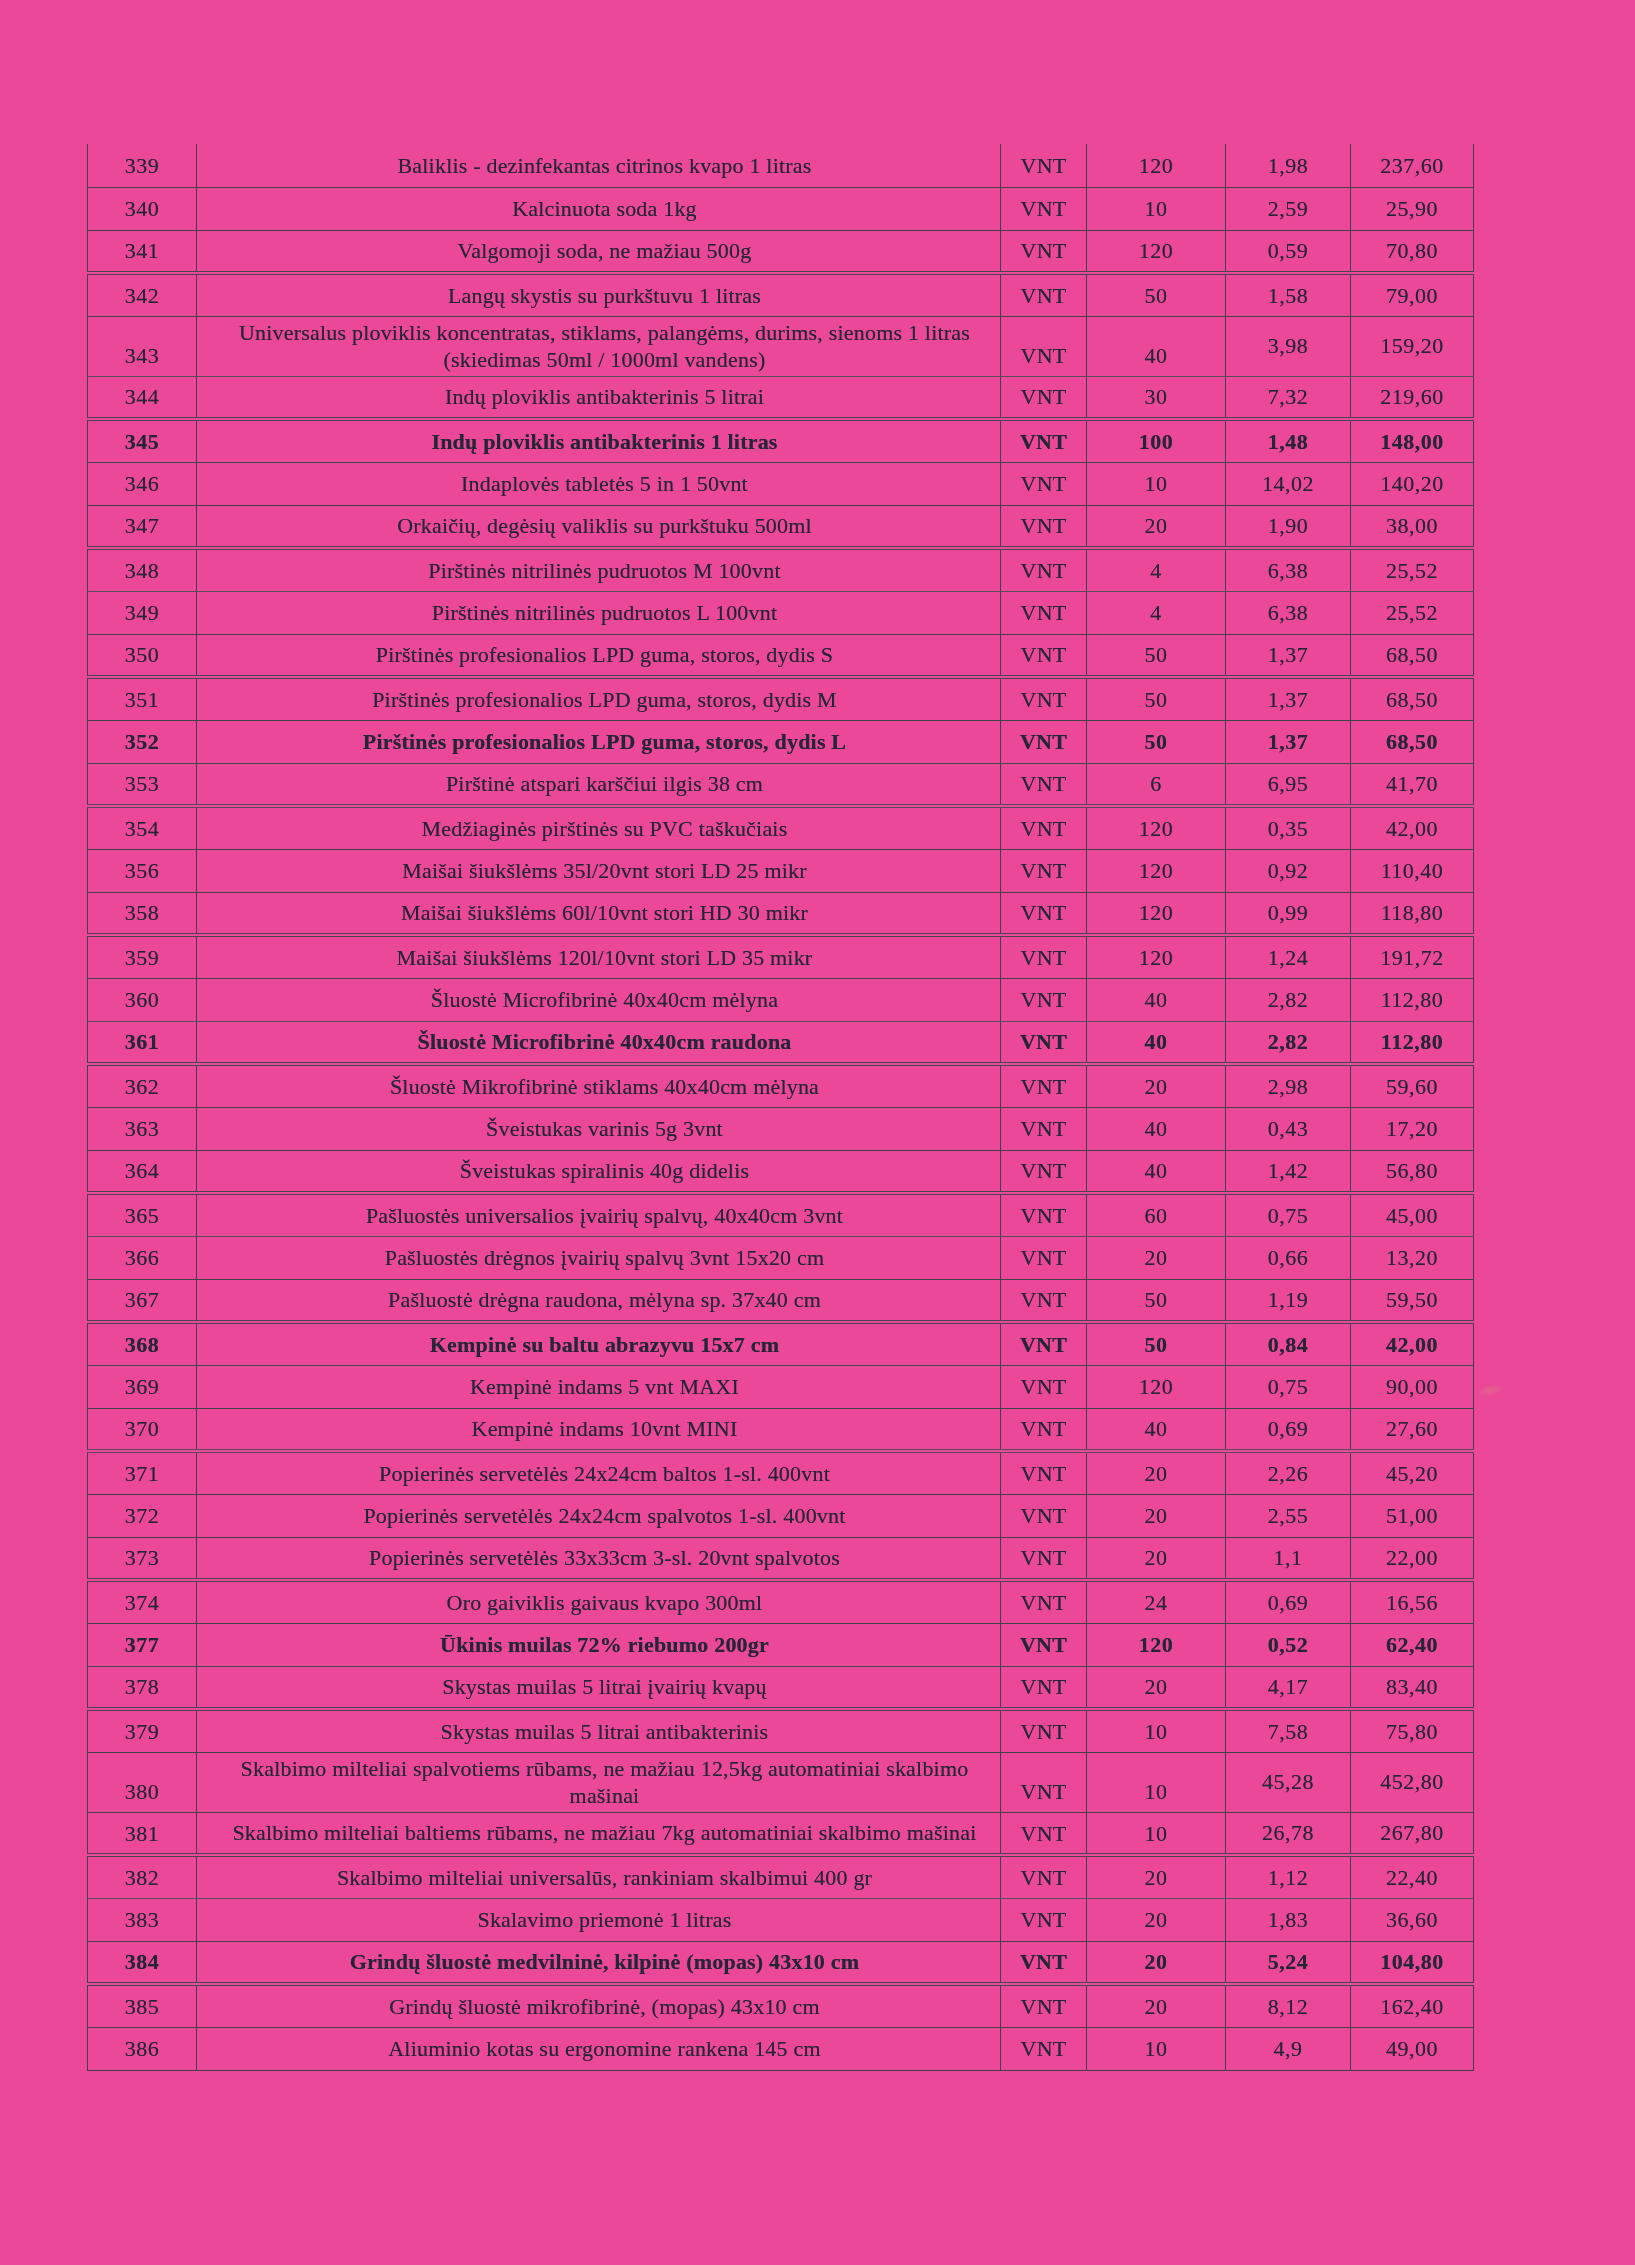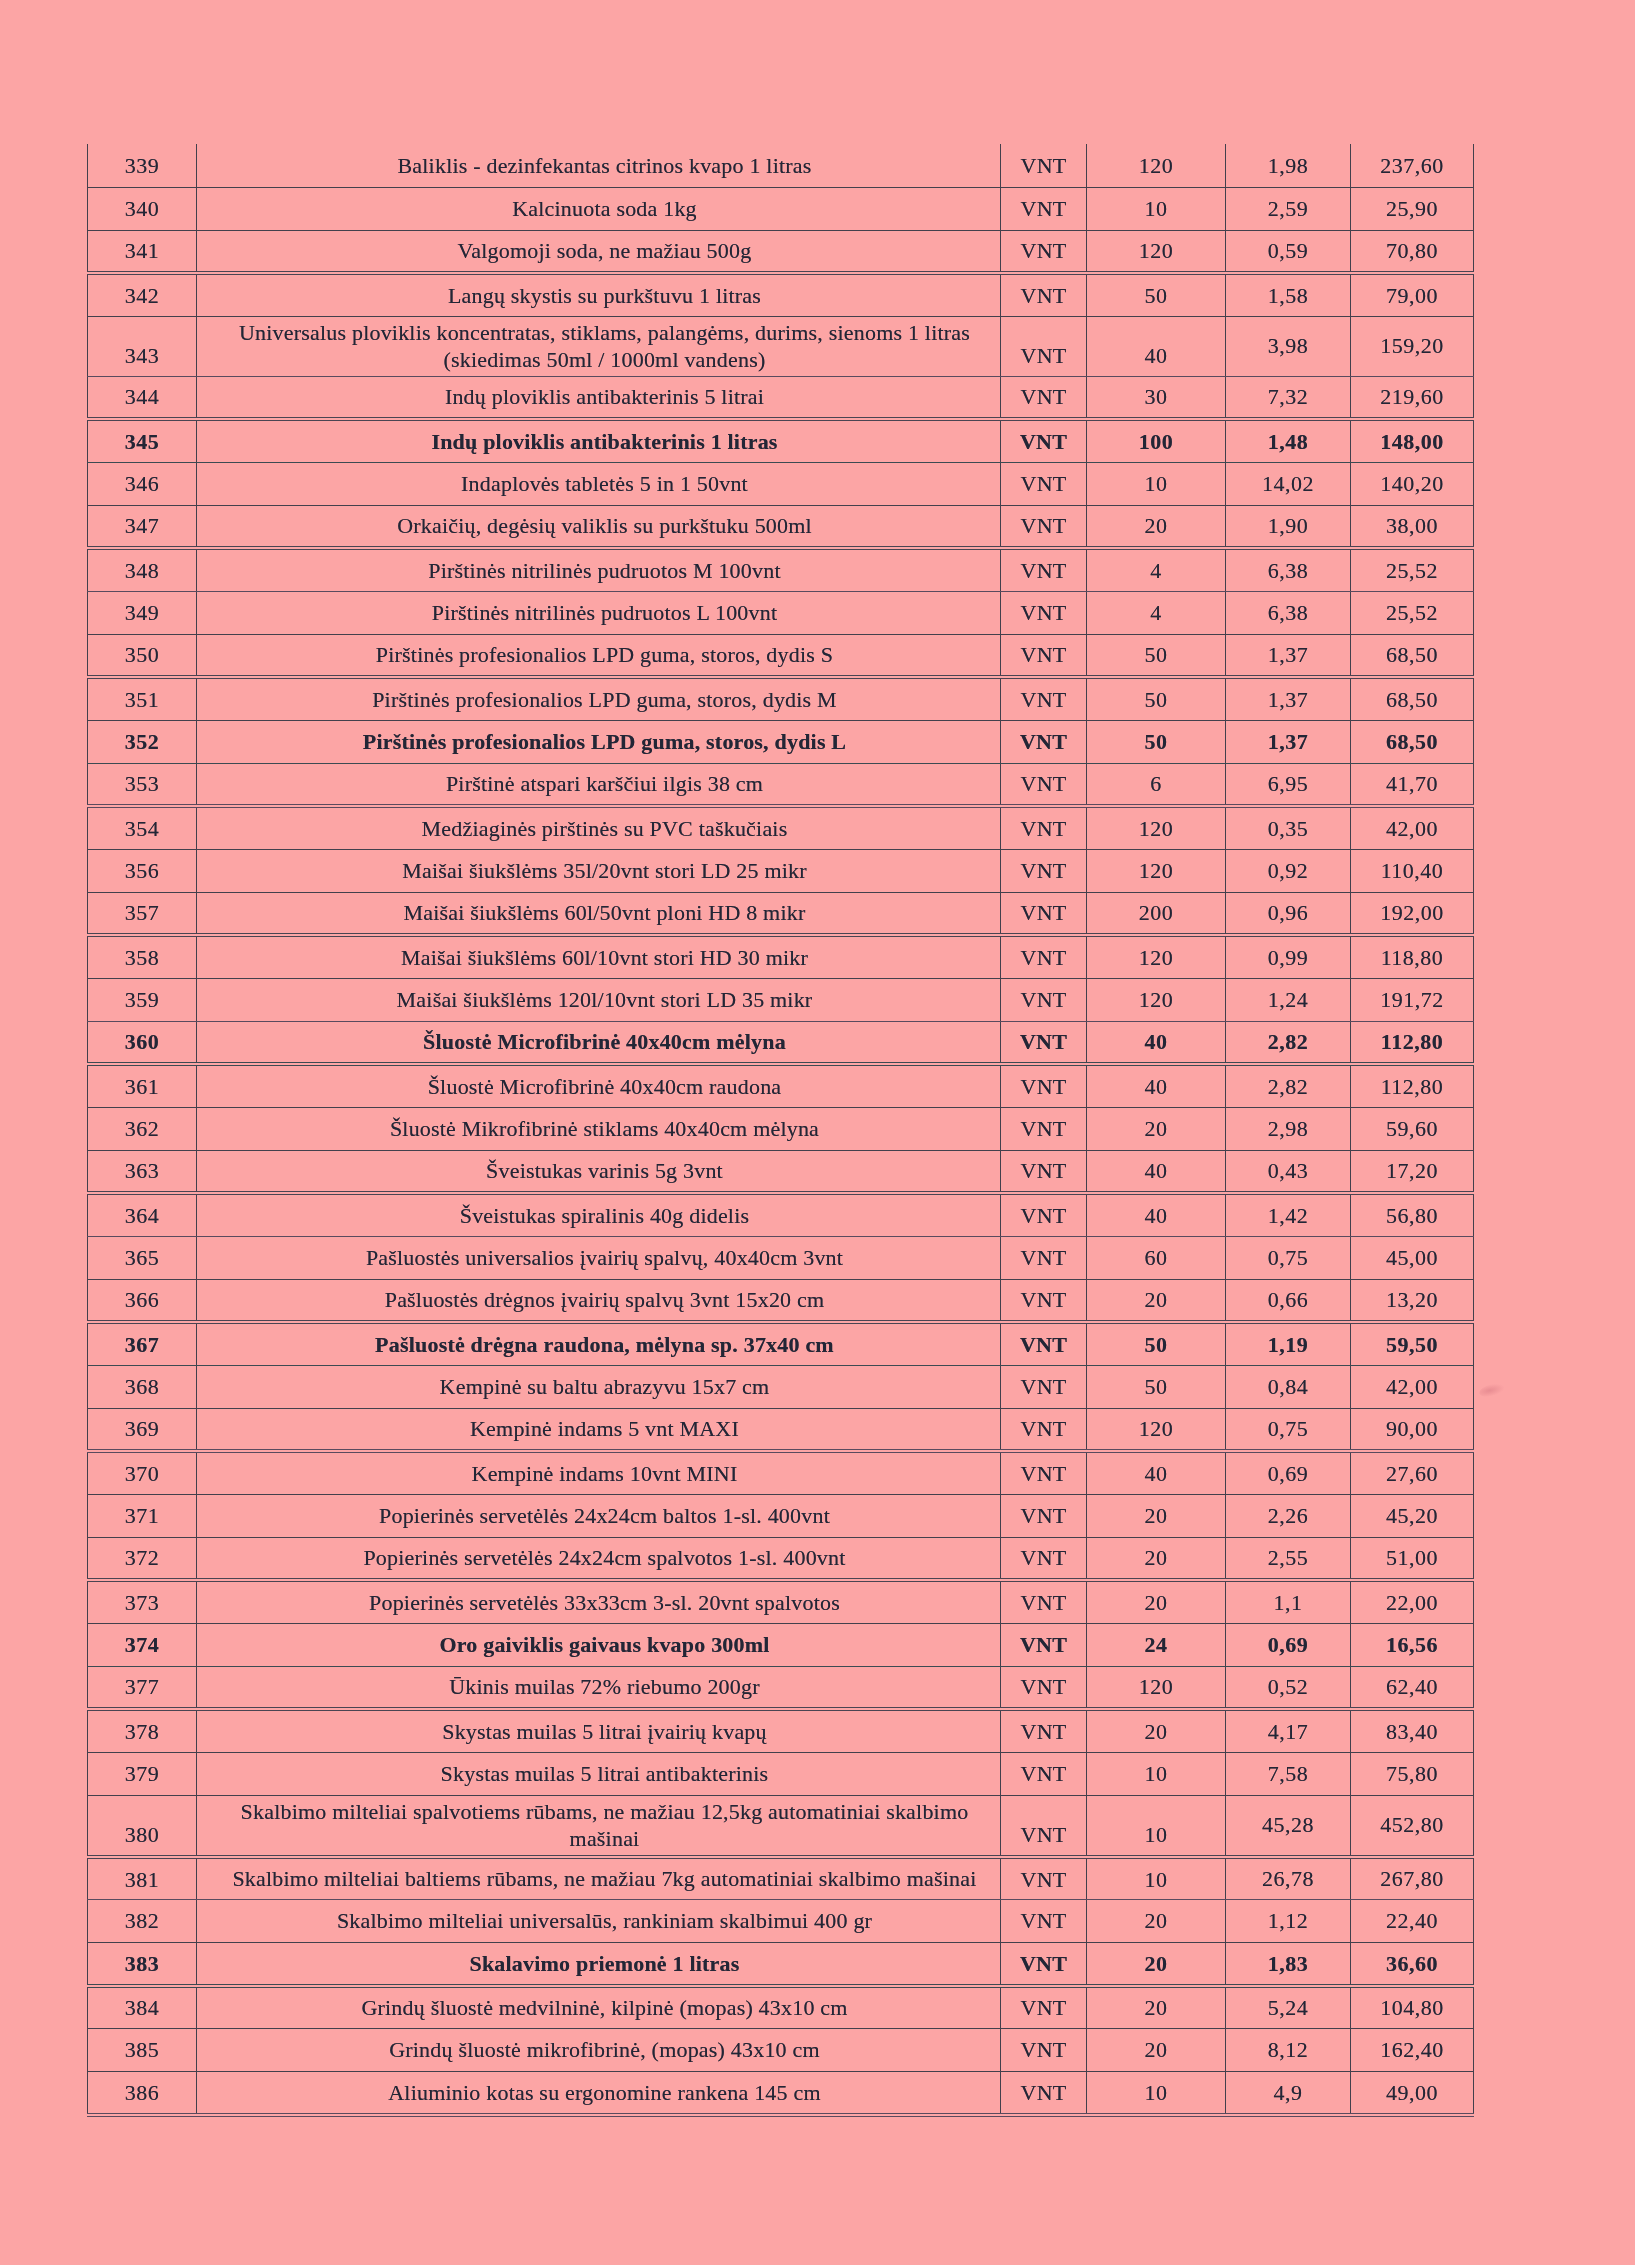--- a/index.html
+++ b/index.html
@@ -1,21 +1,21 @@
 <!DOCTYPE html>
 <html><head>
 <meta charset="utf-8">
 <style>
   html,body{margin:0;padding:0;background:#ffffff;}
   body{
     width:1636px;height:2265px;position:relative;overflow:hidden;
     font-family:"Liberation Serif","DejaVu Serif",serif;
     color:#232636;
   }
-  .page{position:absolute;inset:0;background:#fca5a5;}
+  .page{position:absolute;inset:0;background:#ec4899;}
   table.items{
     position:absolute;left:87px;top:144px;width:1385px;
     border-collapse:collapse;table-layout:fixed;
   }
   col.c-no{width:109px;}
   col.c-desc{width:804px;}
   col.c-unit{width:86px;}
   col.c-qty{width:139px;}
   col.c-price{width:125px;}
   col.c-total{width:123px;}
@@ -193,28 +193,20 @@
     </tr>
         <tr>
       <td class="num vb">356</td>
       <td class="desc">Maišai šiukšlėms 35l/20vnt stori LD 25 mikr</td>
       <td class="vb">VNT</td>
       <td class="num vb">120</td>
       <td class="num money">0,92</td>
       <td class="num money">110,40</td>
     </tr>
         <tr>
-      <td class="num vb">357</td>
-      <td class="desc">Maišai šiukšlėms 60l/50vnt ploni HD 8 mikr</td>
-      <td class="vb">VNT</td>
-      <td class="num vb">200</td>
-      <td class="num money">0,96</td>
-      <td class="num money">192,00</td>
-    </tr>
-        <tr>
       <td class="num vb">358</td>
       <td class="desc">Maišai šiukšlėms 60l/10vnt stori HD 30 mikr</td>
       <td class="vb">VNT</td>
       <td class="num vb">120</td>
       <td class="num money">0,99</td>
       <td class="num money">118,80</td>
     </tr>
         <tr>
       <td class="num vb">359</td>
       <td class="desc">Maišai šiukšlėms 120l/10vnt stori LD 35 mikr</td>

